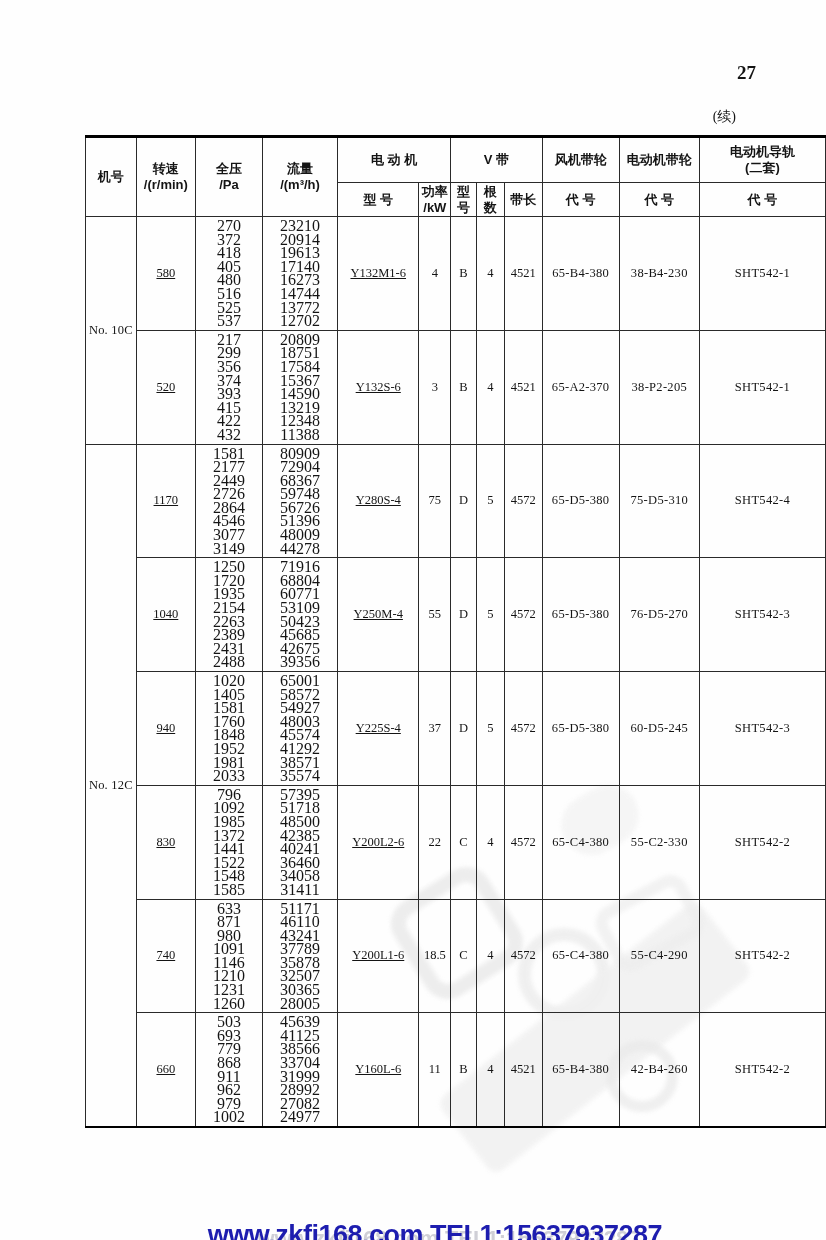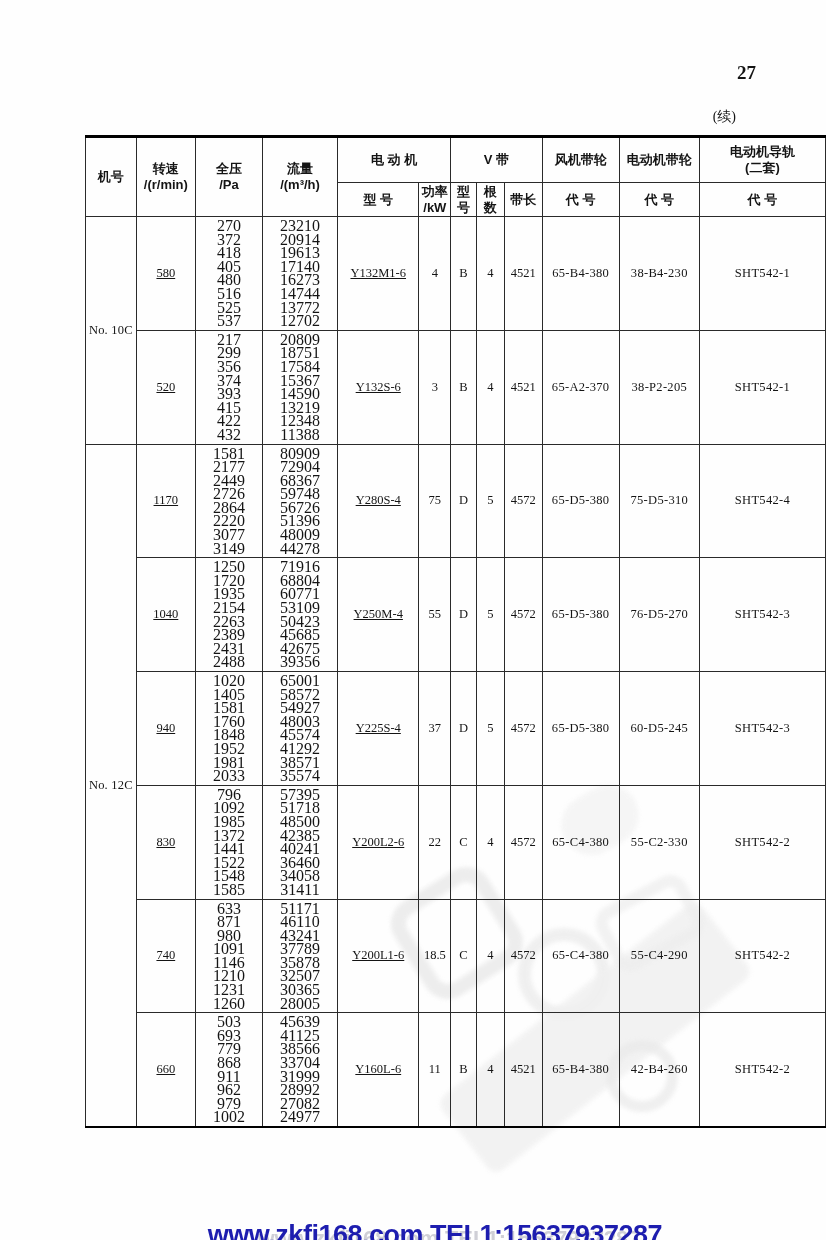--- a/index.html
+++ b/index.html
@@ -213,21 +213,21 @@
         <tr>
           <td class="machine-cell" rowspan="6">No. 12C</td>
           <td class="speed-cell">1170</td>
           <td class="pressure-cell">
             <div class="num-stack">
               <div>1581</div>
               <div>2177</div>
               <div>2449</div>
               <div>2726</div>
               <div>2864</div>
-              <div>2220</div>
+              <div>4546</div>
               <div>3077</div>
               <div>3149</div>
             </div>
           </td>
           <td class="flow-cell">
             <div class="num-stack">
               <div>80909</div>
               <div>72904</div>
               <div>68367</div>
               <div>59748</div>

